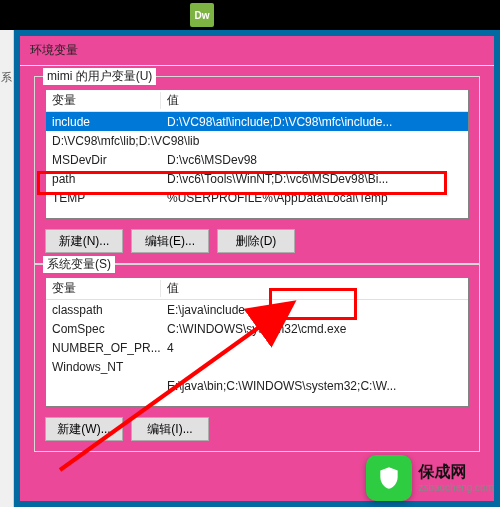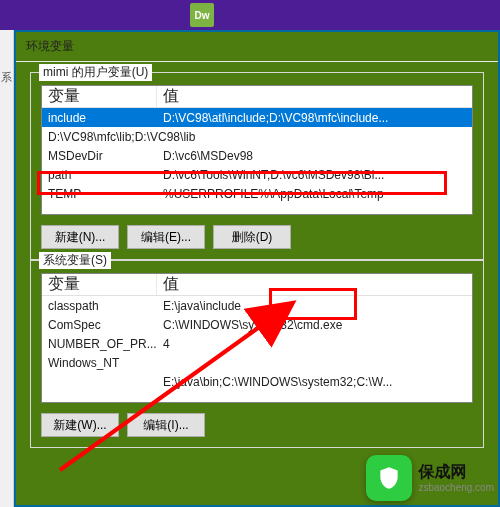--- a/index.html
+++ b/index.html
@@ -7,21 +7,21 @@
     font-family: "Microsoft YaHei", "Segoe UI", sans-serif;
     font-size: 12px;
     background: #fff;
     width: 500px;
     height: 507px;
     position: relative;
     overflow: hidden;
   }
   .topbar {
     height: 30px;
-    background: #4c1d95;
+    background: #000000;
     display: flex;
     align-items: center;
     padding-left: 190px;
   }
   .app-icon {
     width: 24px; height: 24px;
     background: #7cb342;
     border-radius: 2px;
     display: flex; align-items: center; justify-content: center;
     color: #fff; font-weight: bold; font-size: 10px;
@@ -34,22 +34,22 @@
     border-right: 1px solid #d0d0d0;
     color: #555;
     font-size: 11px;
     padding-top: 40px;
     text-align: center;
   }
   .dialog {
     position: absolute;
     left: 14px; top: 30px;
     width: 486px; height: 477px;
-    background: #4d7c0f;
-    border: 2px solid #0369a1;
+    background: #ec4899;
+    border: 6px solid #0369a1;
   }
   .dialog-header {
     height: 30px;
     padding: 0 10px;
     display: flex; align-items: center;
     border-bottom: 1px solid #e8e8e8;
     font-size: 12px;
     color: #222;
   }
   .dialog-body { padding: 10px 14px 6px 14px; }
@@ -71,21 +71,21 @@
     border: 1px solid #828282;
     background: #fff;
     height: 130px;
     display: flex;
     flex-direction: column;
   }
   .listheader {
     display: flex;
     background: #fff;
     border-bottom: 1px solid #e0e0e0;
-    font-size: 16px;
+    font-size: 12px;
     color: #222;
     height: 22px;
     align-items: center;
     flex-shrink: 0;
   }
   .col-var { width: 115px; padding-left: 6px; border-right: 1px solid #e8e8e8; }
   .col-val { flex: 1; padding-left: 6px; }
   .rows { overflow: hidden; flex: 1; }
   .row {
     display: flex;

